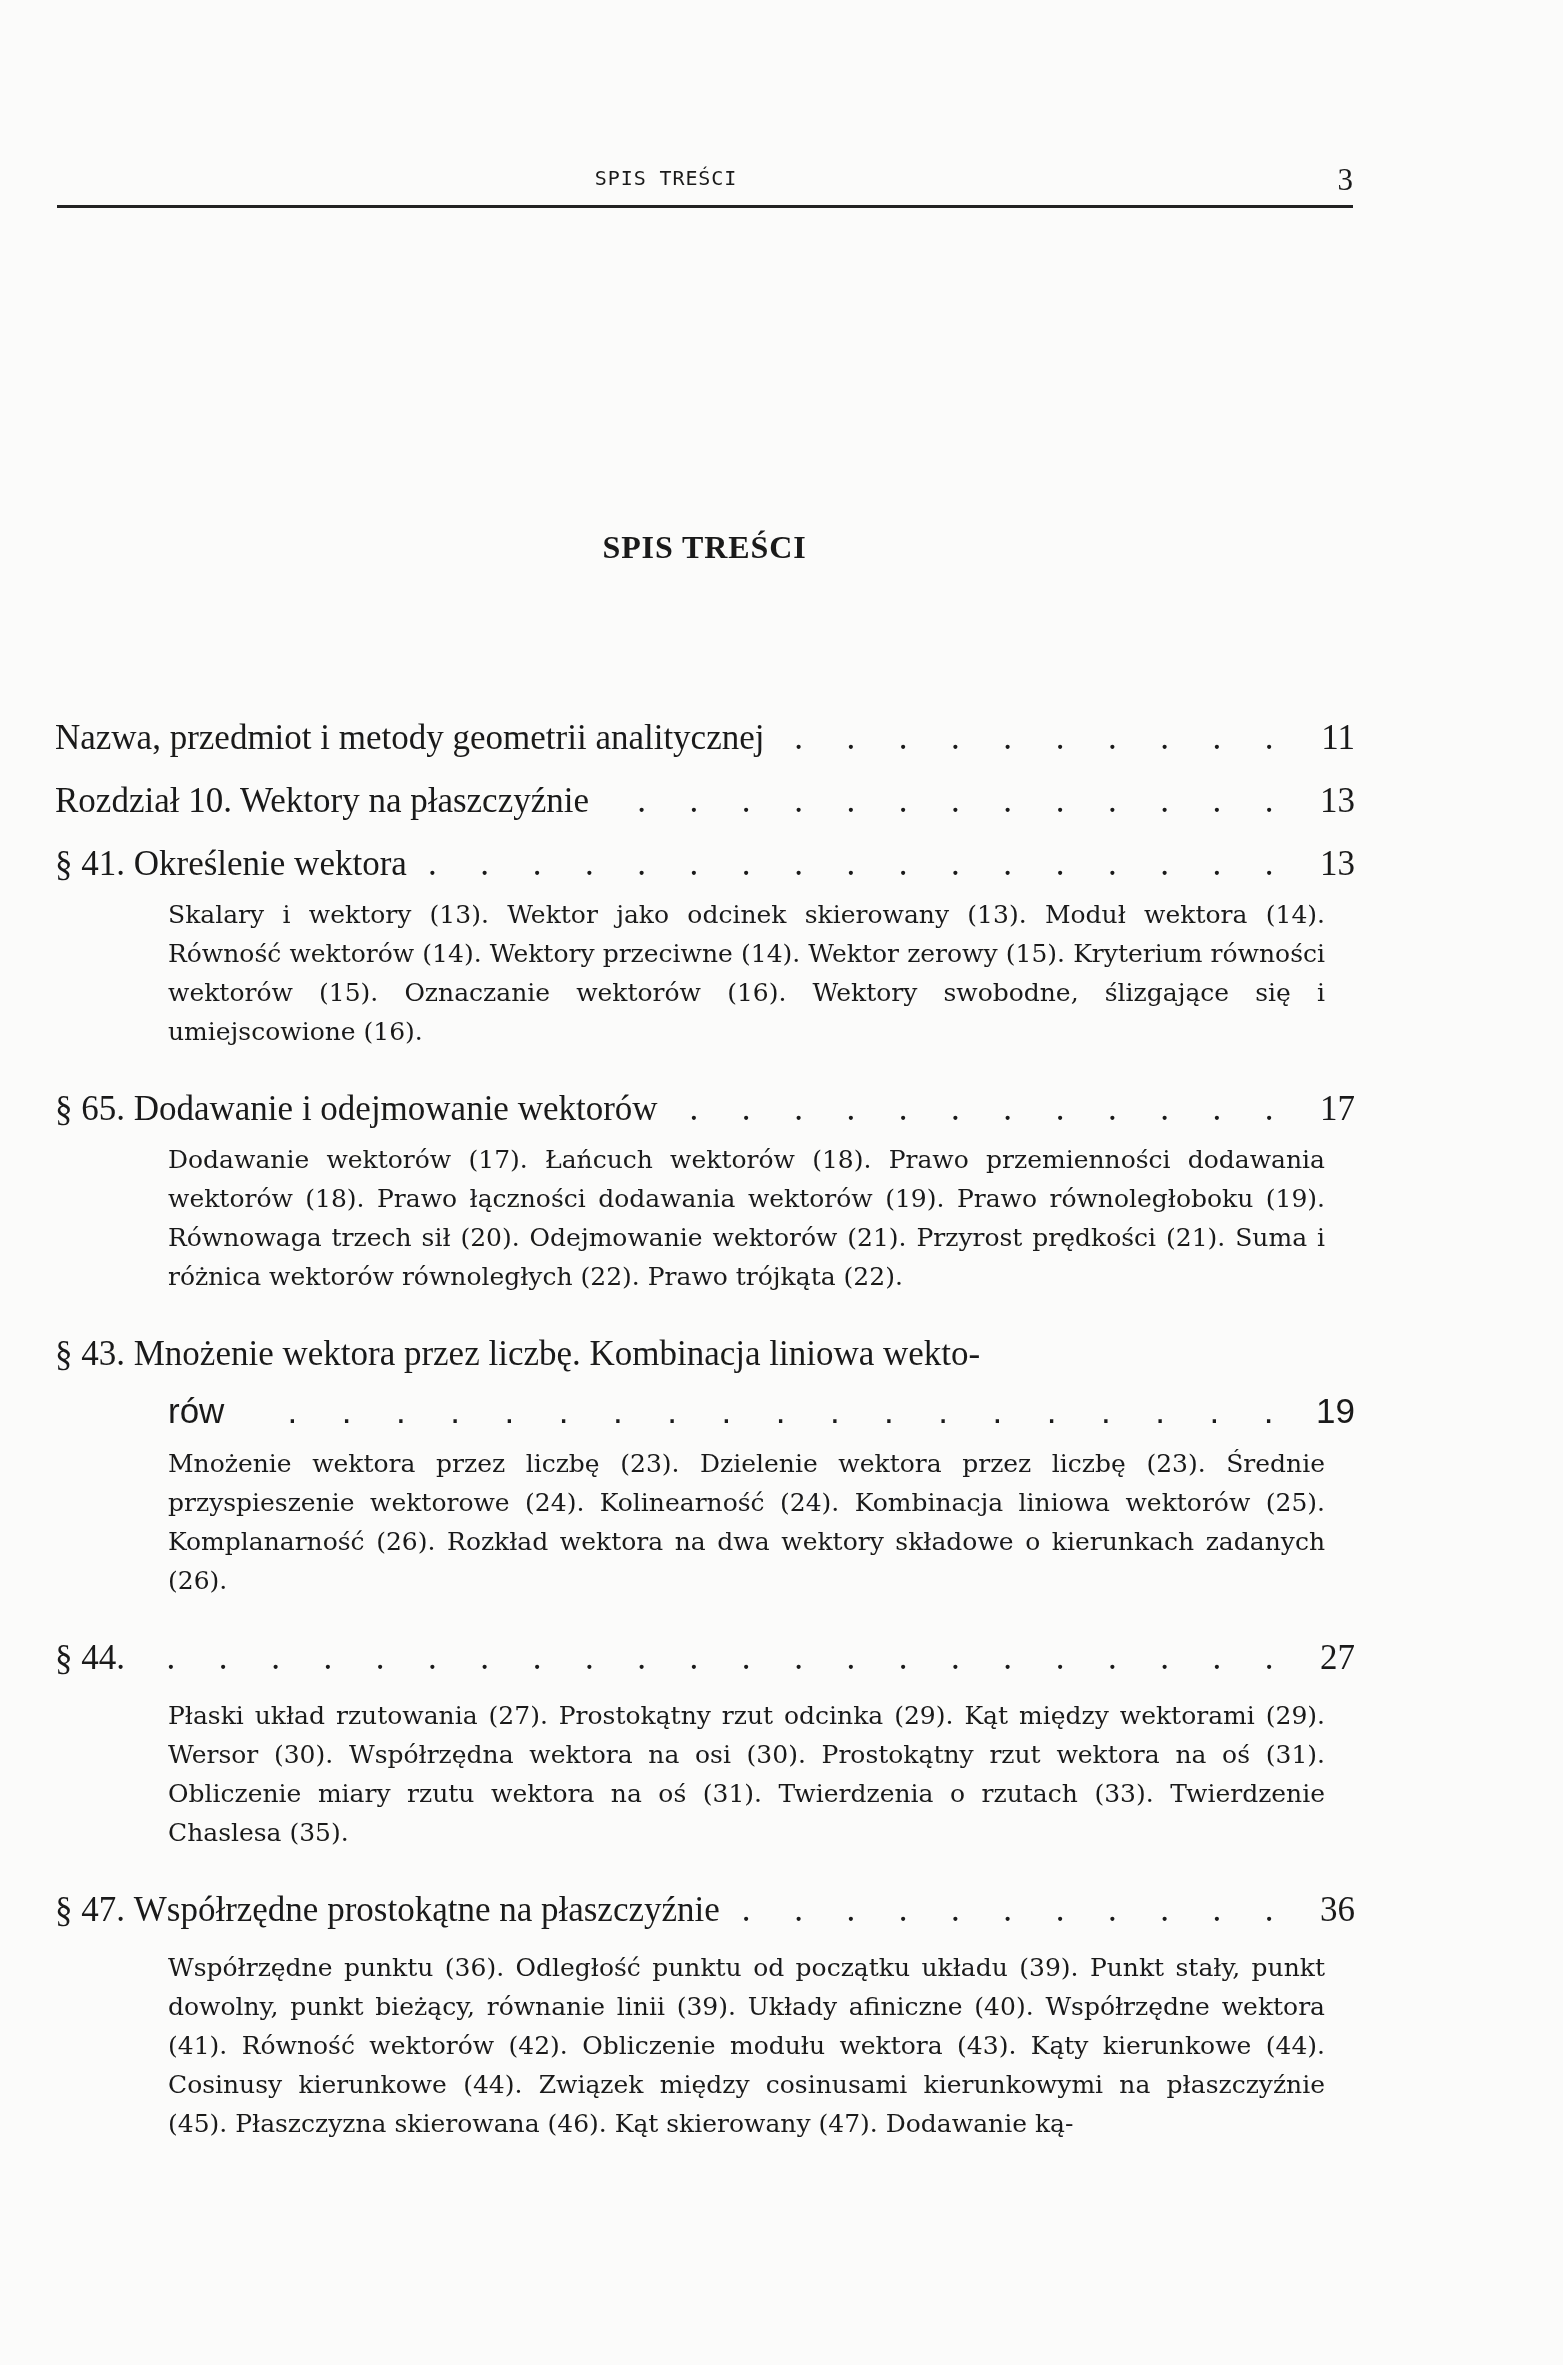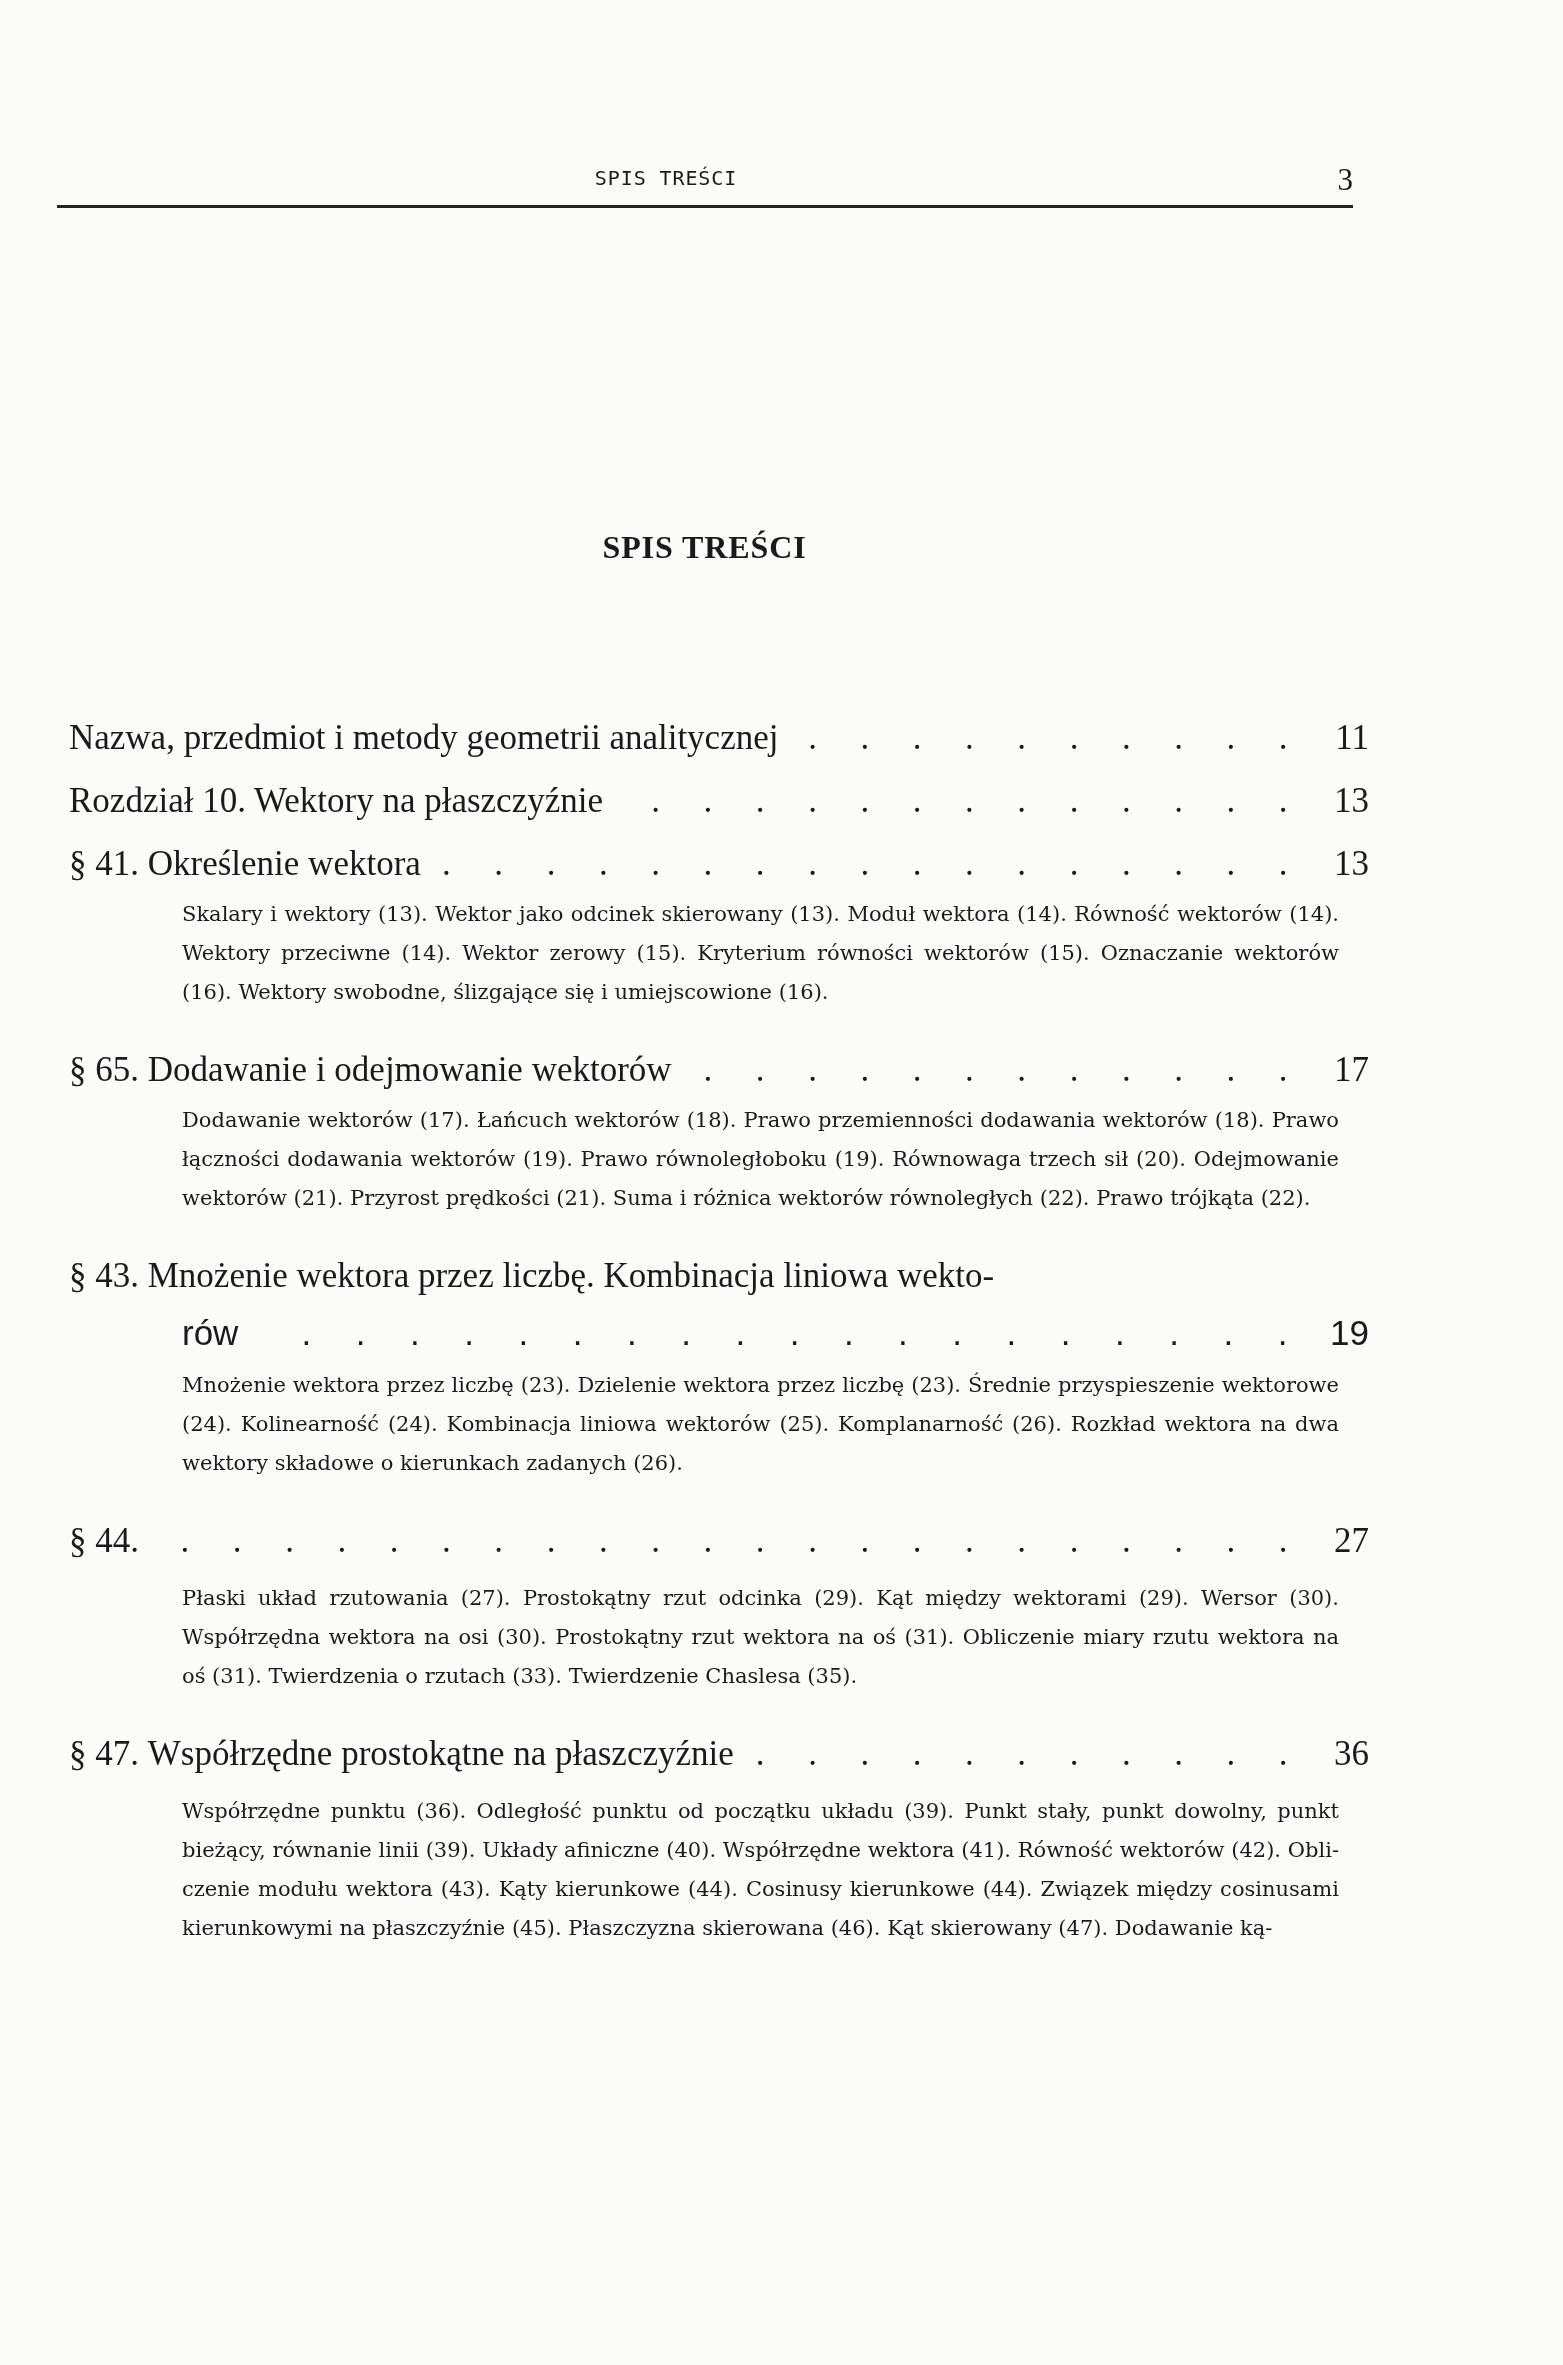--- a/index.html
+++ b/index.html
@@ -43,21 +43,21 @@
     left: 0; width: 1409px;
     text-align: center;
     top: 529px;
     font-size: 32px;
     font-weight: bold;
     font-family: "Liberation Serif", serif;
     letter-spacing: 0.9px;
   }
   .toc {
     position: absolute;
-    left: 69px; width: 1300px;
+    left: 55px; width: 1300px;
     top: 706px;
   }
   .entry { position: relative; }
   .entry-line {
     display: flex;
     align-items: baseline;
     font-family: "Liberation Serif", serif;
     font-size: 35px;
     line-height: 63px;
   }
@@ -92,21 +92,21 @@
     margin: 0 12px 0 35px;
     letter-spacing: 17.4px;
     text-align: right;
     direction: rtl;
   }
   .cont-line .page { min-width: 52px; text-align: right; }
   .subtopics {
     margin-left: 113px;
     width: 1157px;
     font-family: "DejaVu Serif", serif;
-    font-size: 21px;
+    font-size: 25px;
     line-height: 39px;
     text-align: justify;
     hyphens: manual;
   }
   .gap-s { height: 7px; }
   .gap-m { height: 26px; }
 </style>
 </head>
 <body>
 

